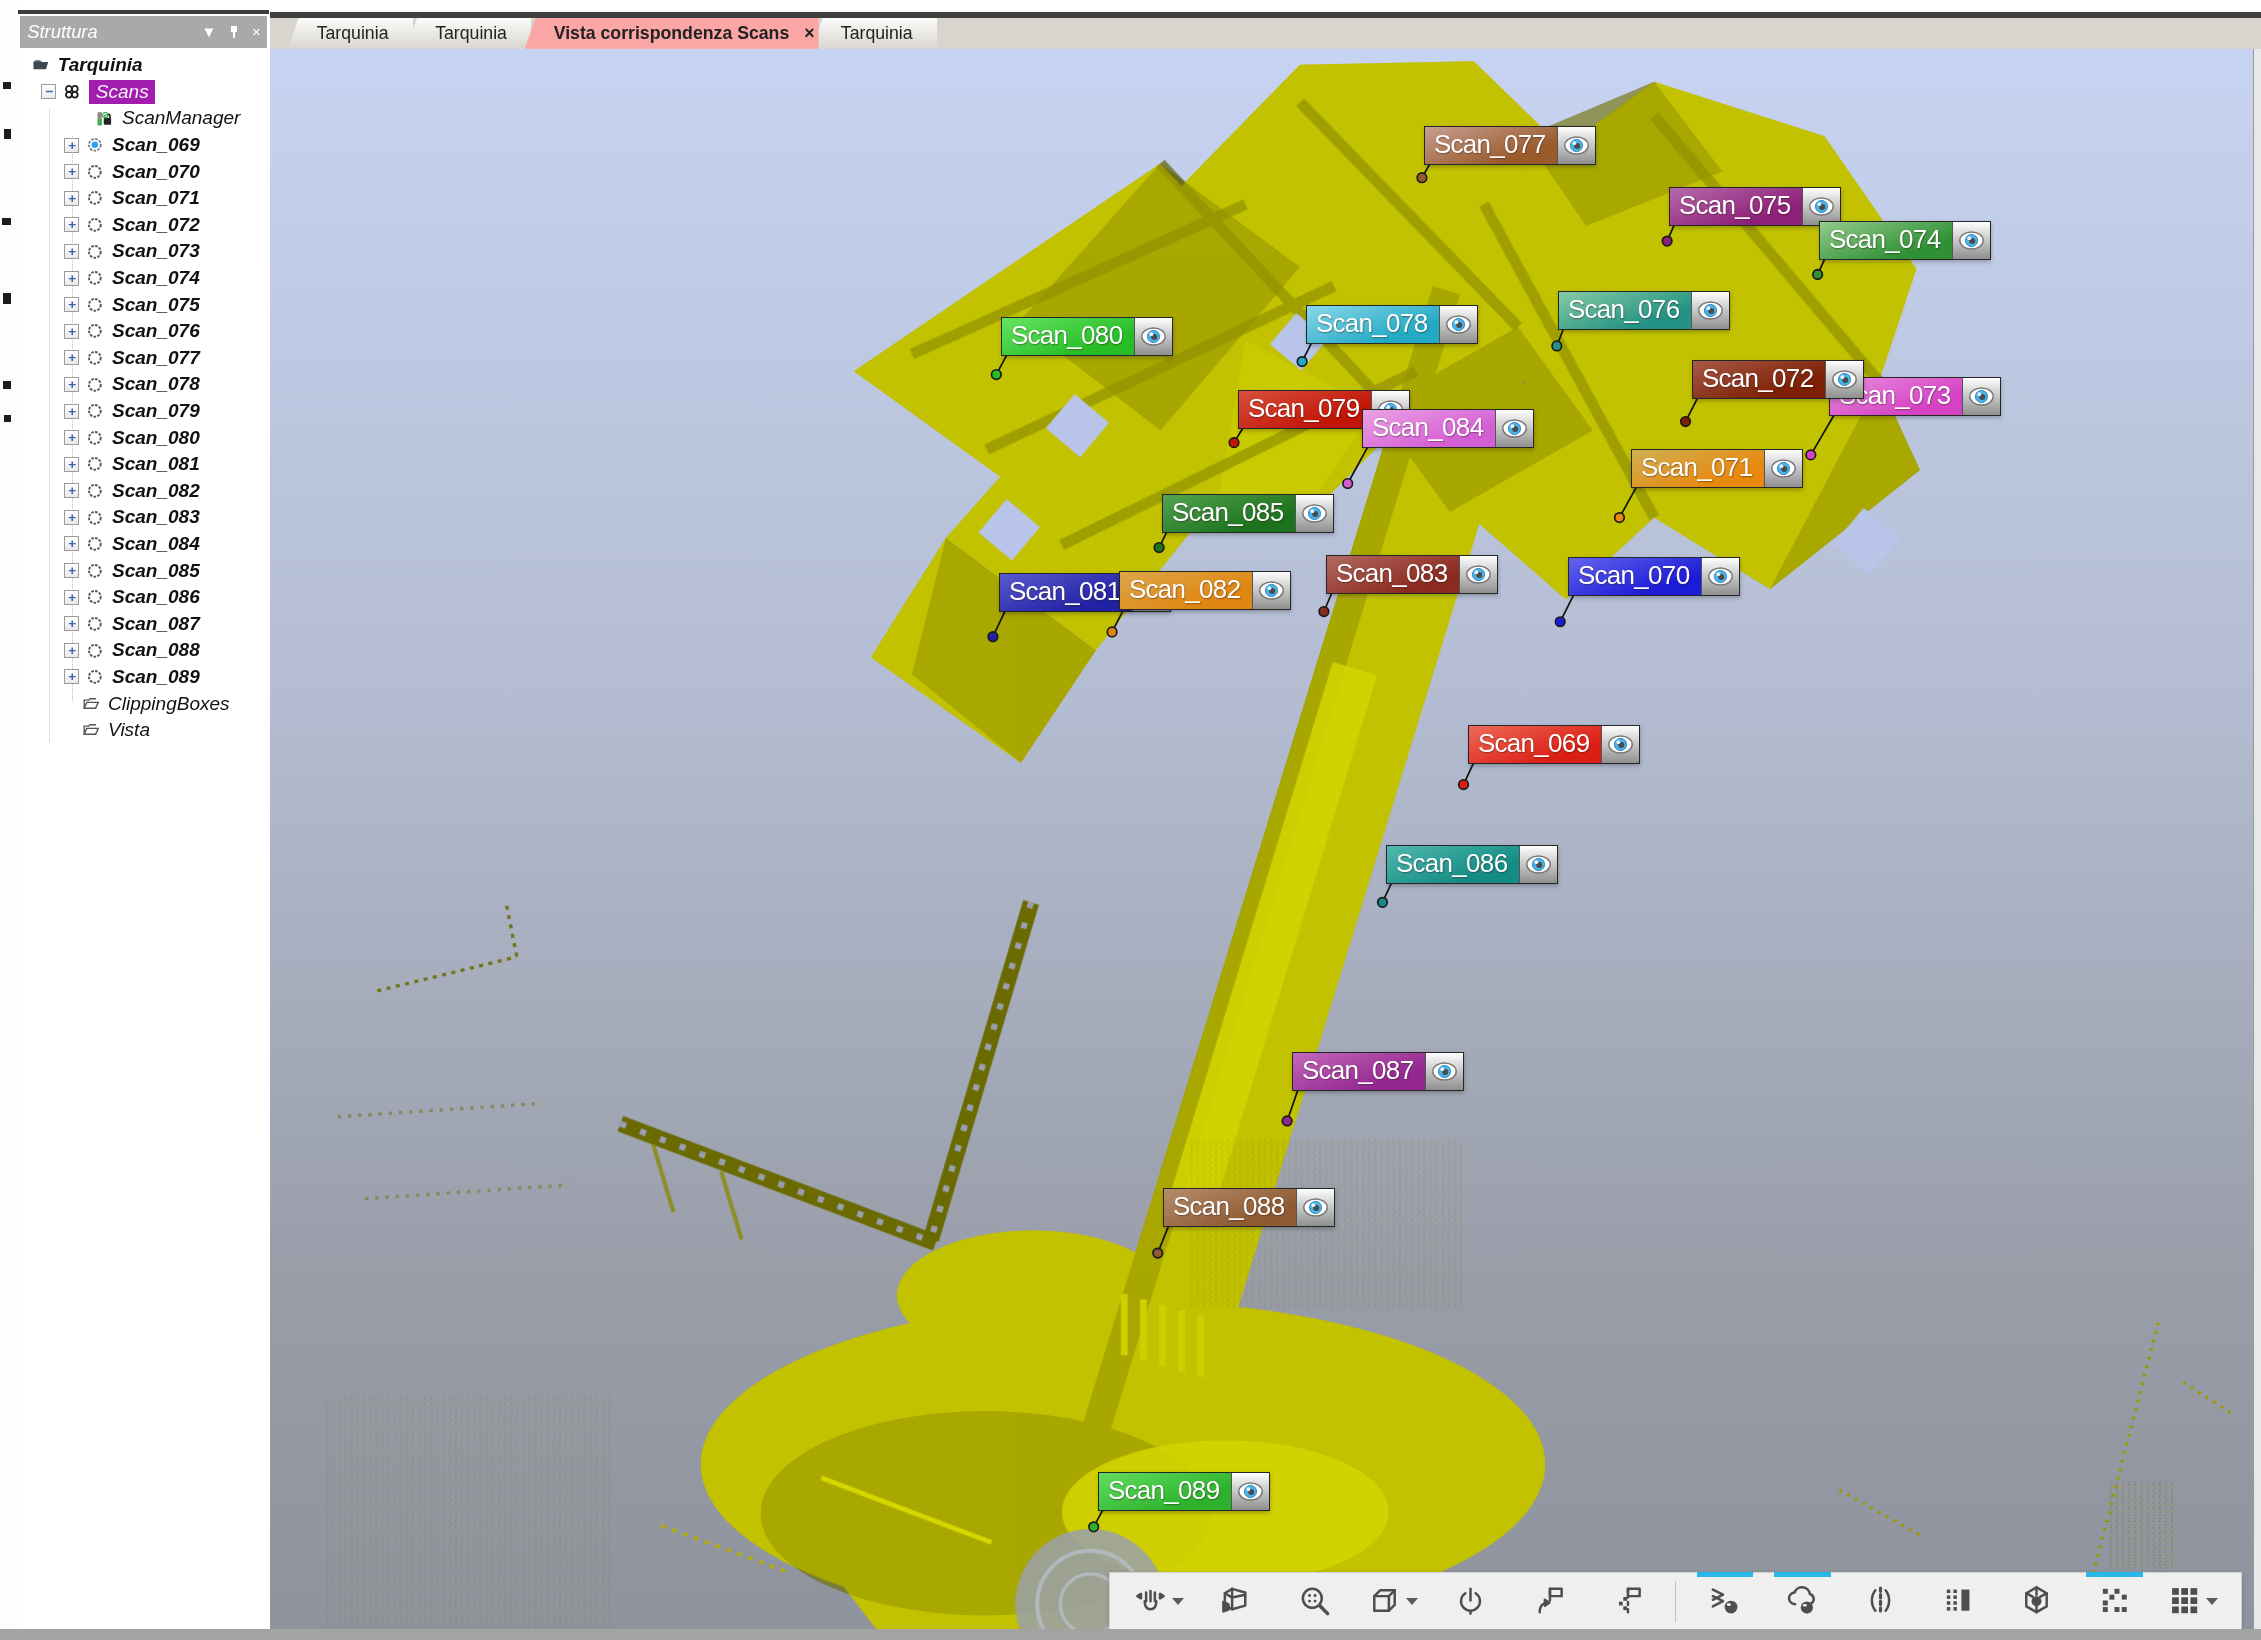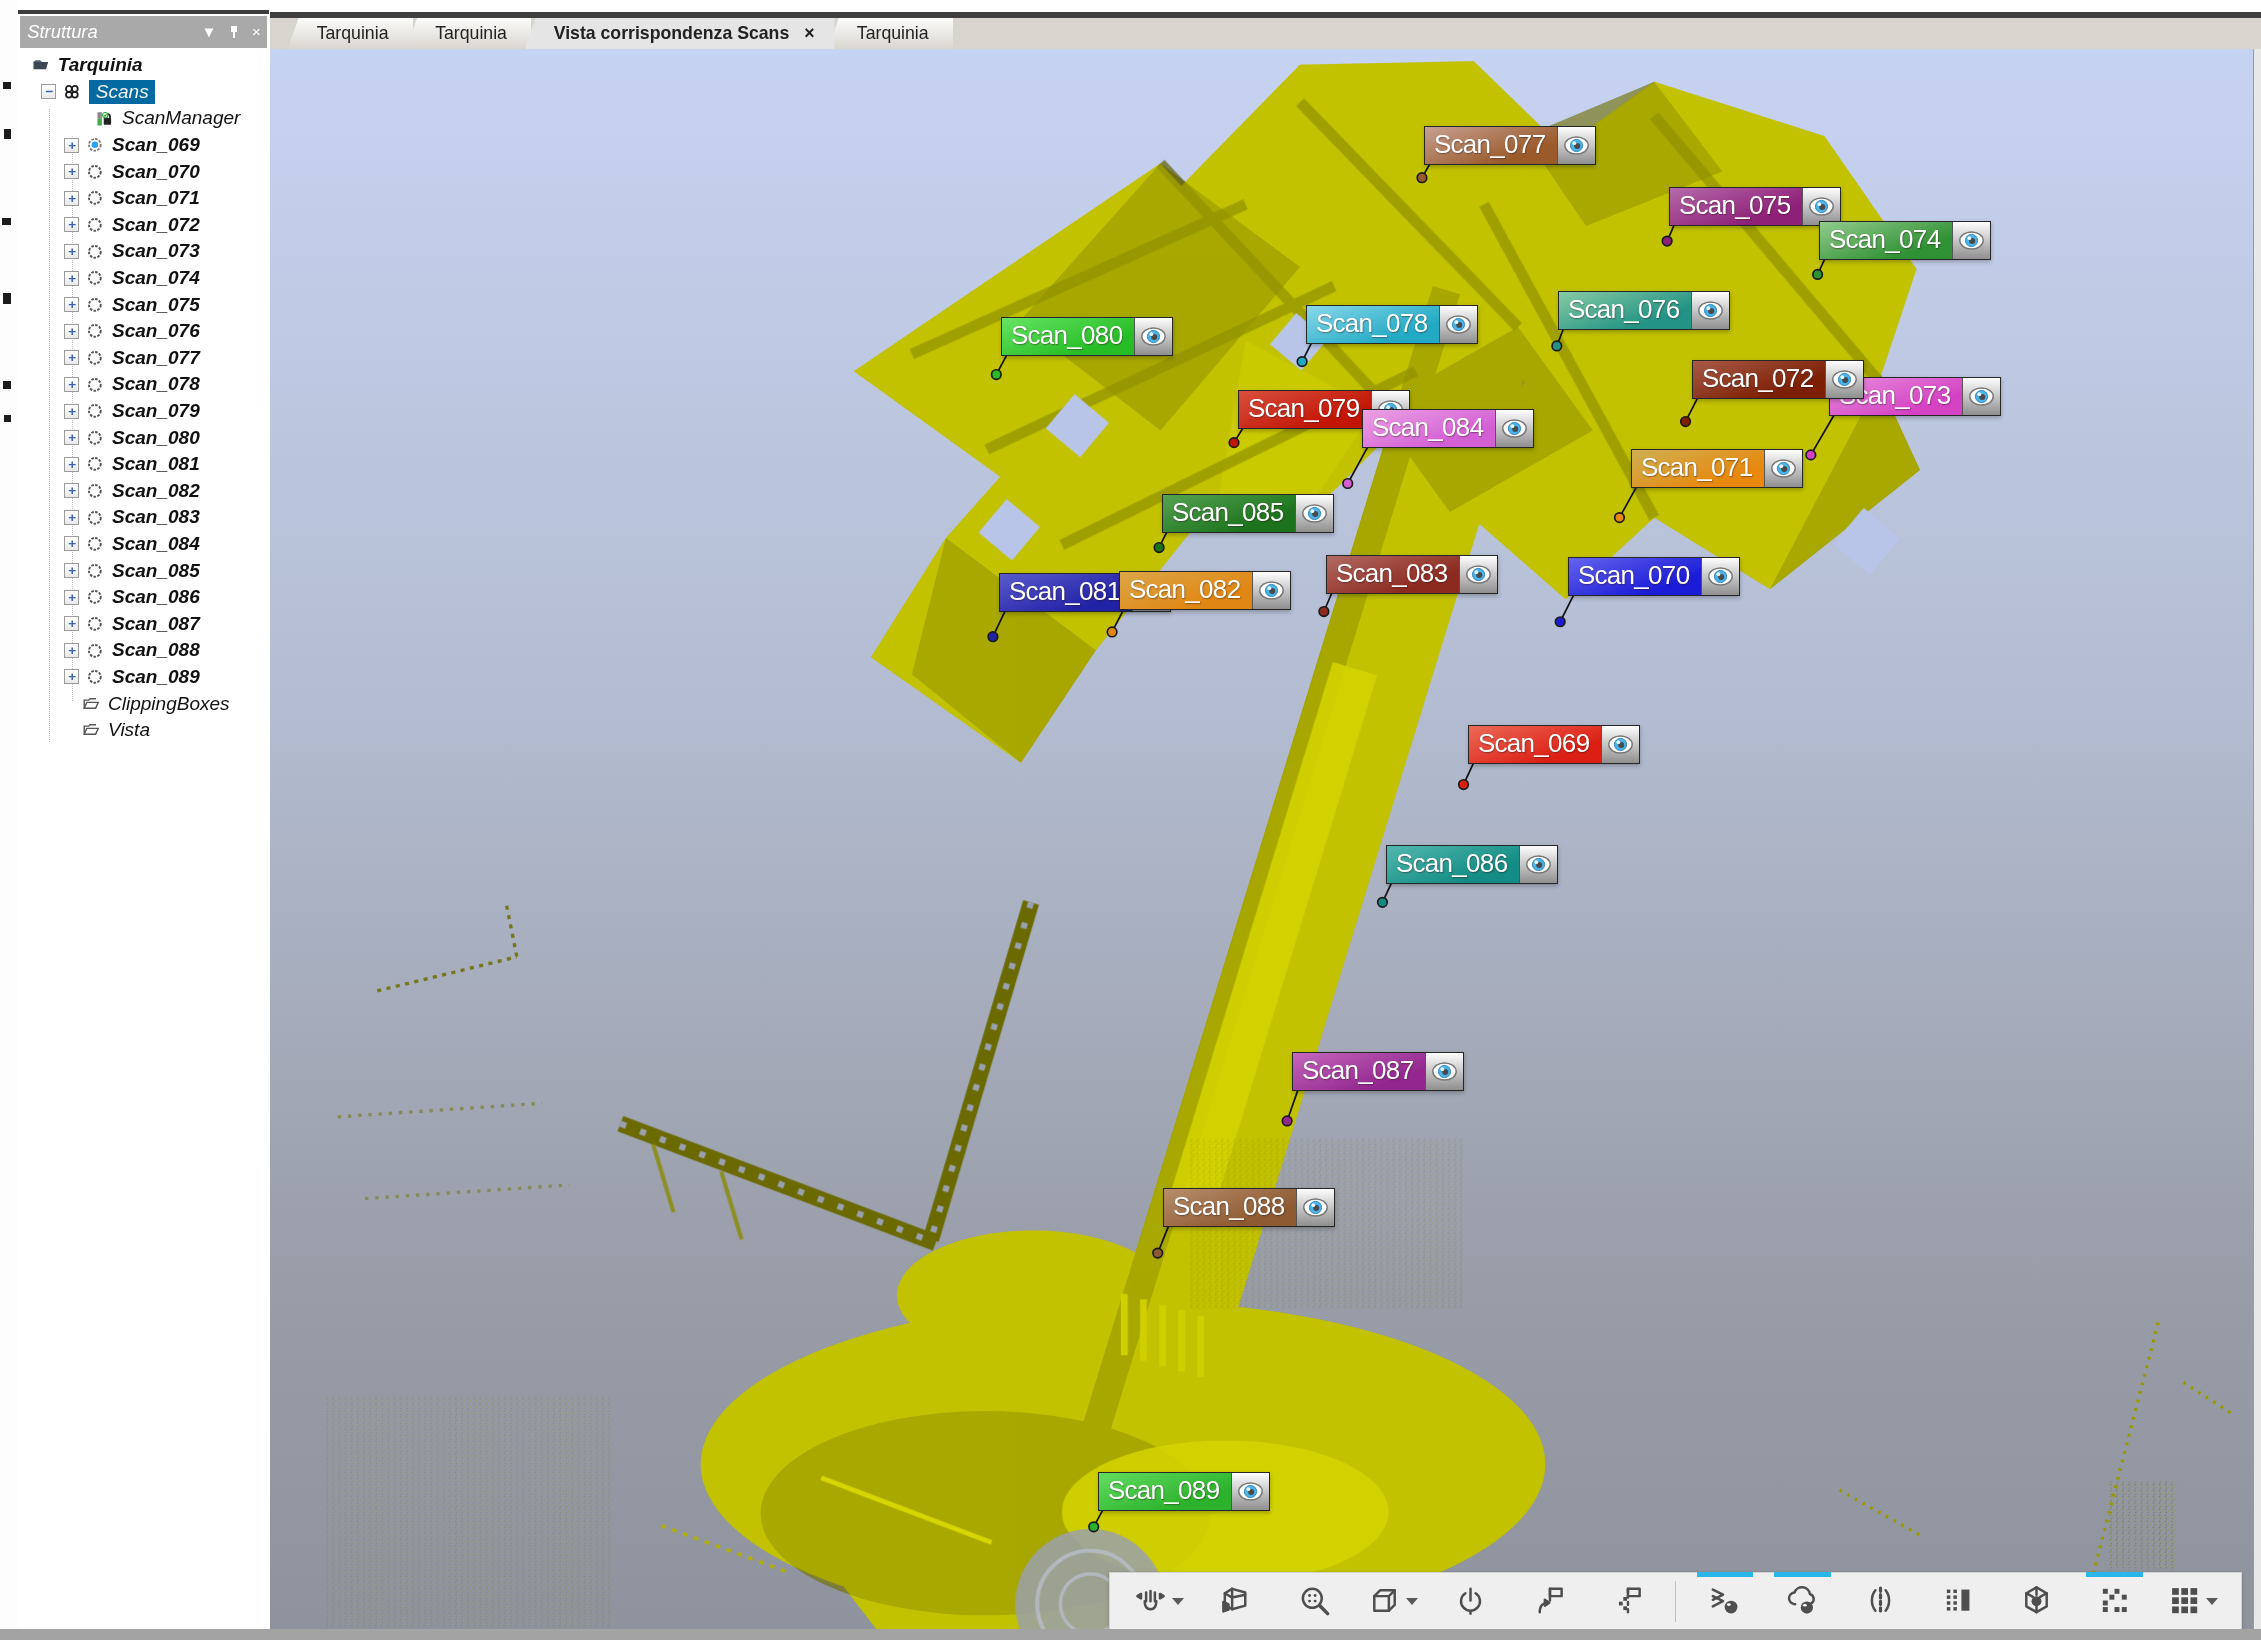--- a/index.html
+++ b/index.html
@@ -19,29 +19,29 @@
   .pin-ico::before{content:"";position:absolute;left:2px;top:1.4px;width:6.8px;height:6.1px;background:#fff;}
   .pin-ico::after{content:"";position:absolute;left:4.8px;top:7.5px;width:1.4px;height:6.1px;background:#fff;}
   #tree{position:absolute;left:0;top:52px;width:251px;}
   .guide{position:absolute;border-left:1.4px dotted #bdbdbd;}
   .trow{position:relative;height:26.6px;display:flex;align-items:center;white-space:nowrap;}
   .trow .exp{width:15px;height:15px;border:0.7px solid #9b9b9b;background:linear-gradient(#ffffff,#e9e9e9);
     color:#3c64b0;font-size:13.6px;line-height:13.6px;text-align:center;font-weight:bold;flex:0 0 auto;box-sizing:border-box;}
   .trow .ticon{width:17.7px;height:17.7px;margin-left:6.8px;flex:0 0 auto;}
   .trow .tlabel{margin-left:8.2px;font-size:19px;color:#111;}
   .trow.bold .tlabel{font-weight:bold;}
-  .trow .tlabel.sel{background:#0369a1;color:#f4f4f4;padding:0.7px 6.8px;}
+  .trow .tlabel.sel{background:#a21caf;color:#f4f4f4;padding:0.7px 6.8px;}
   
   #topbar{position:absolute;left:270px;top:0;width:1992px;height:49px;background:#ffffff;}
   #topbar-darkline{position:absolute;left:0;top:12.3px;width:100%;height:5.4px;background:#3f3f3f;}
   #tabbar{position:absolute;left:0;top:17.7px;width:100%;height:31px;background:#d8d5cf;display:flex;align-items:stretch;padding-left:17.7px;}
   .tab{position:relative;display:flex;align-items:center;padding:0 24.5px 0 29px;font-size:17.7px;color:#222;
     background:linear-gradient(#fbfbfa,#d9d6cf);clip-path:polygon(11px 0,100% 0,100% 100%,0 100%);
     margin-right:-6.8px;filter:drop-shadow(-0.7px 0 0 #9a9a98);}
-  .tab.active{background:#e5e5e5;font-weight:bold;z-index:3;padding-right:20px;}
+  .tab.active{background:#fca5a5;font-weight:bold;z-index:3;padding-right:4px;}
   .tab .closex{margin-left:15px;font-weight:bold;font-size:17.7px;color:#222;}
   
   #canvas{position:absolute;left:270px;top:49px;width:1992px;height:1580px;overflow:hidden;
     background:linear-gradient(180deg,#c7d3f2 0%,#b4bdd2 40%,#999da8 78%,#8f939d 100%);}
   #cloud-svg,#leader-svg{position:absolute;left:0;top:0;}
   #leader-svg{z-index:5;pointer-events:none;}
   .scan-label{position:absolute;width:172px;height:39px;border:1.4px solid #262626;box-sizing:border-box;
     display:flex;z-index:6;cursor:pointer;box-shadow:1.4px 2px 4.1px rgba(0,0,0,0.25);}
   .scan-label .ltext{flex:1;color:#ffffff;font-size:26px;line-height:35px;padding-left:8.9px;
     letter-spacing:-0.7px;text-shadow:0.7px 0.7px 1.4px rgba(40,20,20,0.45);overflow:hidden;}

